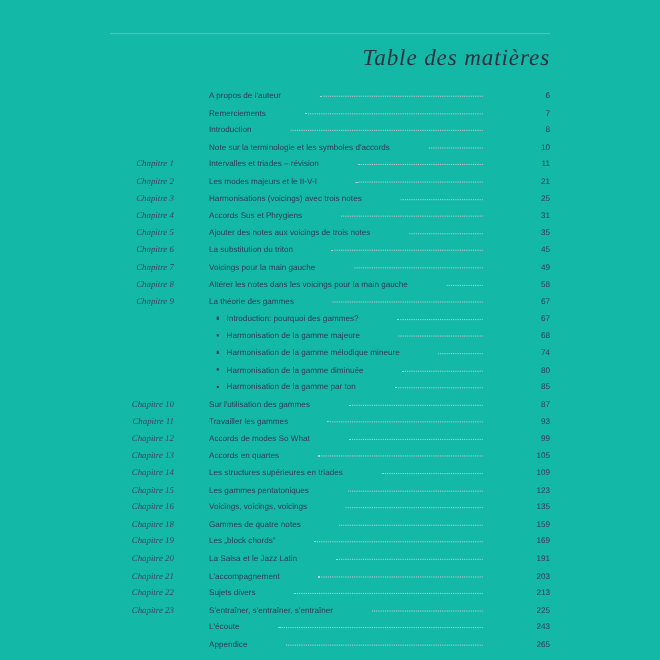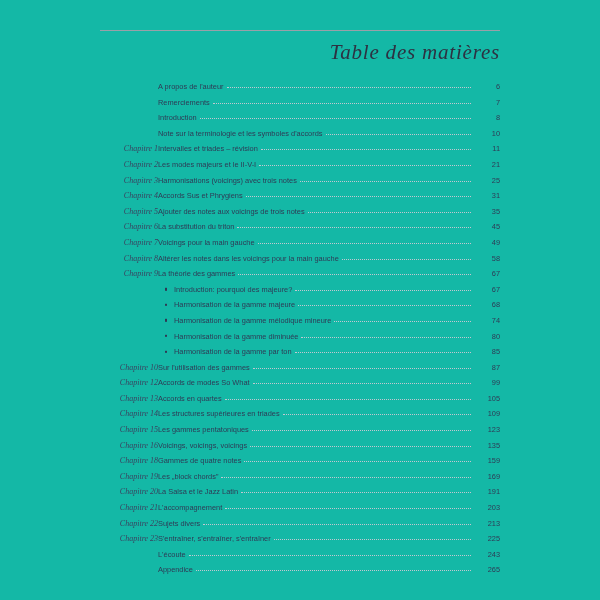--- a/index.html
+++ b/index.html
@@ -52,20 +52,21 @@
     top: 82px;
     width: 400px;
   }
 
   .toc-row {
     display: flex;
     align-items: baseline;
     height: 15.6px;
     font-size: 7.4px;
     color: #2f3a55;
+    gap: 32px;
   }
 
   .chap-label {
     flex: 0 0 58px;
     font-family: "Liberation Serif", serif;
     font-style: italic;
     font-size: 8px;
     color: #3a4460;
     text-align: right;
     white-space: nowrap;
@@ -200,21 +201,21 @@
         <span class="page-num">58</span>
       </div>
       <div class="toc-row">
         <span class="chap-label">Chapitre 9</span>
         <span class="entry-title">La théorie des gammes</span>
         <span class="leader"></span>
         <span class="page-num">67</span>
       </div>
       <div class="toc-row sub">
         <span class="chap-label"></span>
-        <span class="entry-title"><span class="bullet"></span><span>Introduction: pourquoi des majeure?</span></span>
+        <span class="entry-title"><span class="bullet"></span><span>Introduction: pourquoi des gammes?</span></span>
         <span class="leader"></span>
         <span class="page-num">67</span>
       </div>
       <div class="toc-row sub">
         <span class="chap-label"></span>
         <span class="entry-title"><span class="bullet"></span><span>Harmonisation de la gamme majeure</span></span>
         <span class="leader"></span>
         <span class="page-num">68</span>
       </div>
       <div class="toc-row sub">
@@ -235,20 +236,26 @@
         <span class="leader"></span>
         <span class="page-num">85</span>
       </div>
       <div class="toc-row">
         <span class="chap-label">Chapitre 10</span>
         <span class="entry-title">Sur l'utilisation des gammes</span>
         <span class="leader"></span>
         <span class="page-num">87</span>
       </div>
       <div class="toc-row">
+        <span class="chap-label">Chapitre 11</span>
+        <span class="entry-title">Travailler les gammes</span>
+        <span class="leader"></span>
+        <span class="page-num">93</span>
+      </div>
+      <div class="toc-row">
         <span class="chap-label">Chapitre 12</span>
         <span class="entry-title">Accords de modes So What</span>
         <span class="leader"></span>
         <span class="page-num">99</span>
       </div>
       <div class="toc-row">
         <span class="chap-label">Chapitre 13</span>
         <span class="entry-title">Accords en quartes</span>
         <span class="leader"></span>
         <span class="page-num">105</span>

